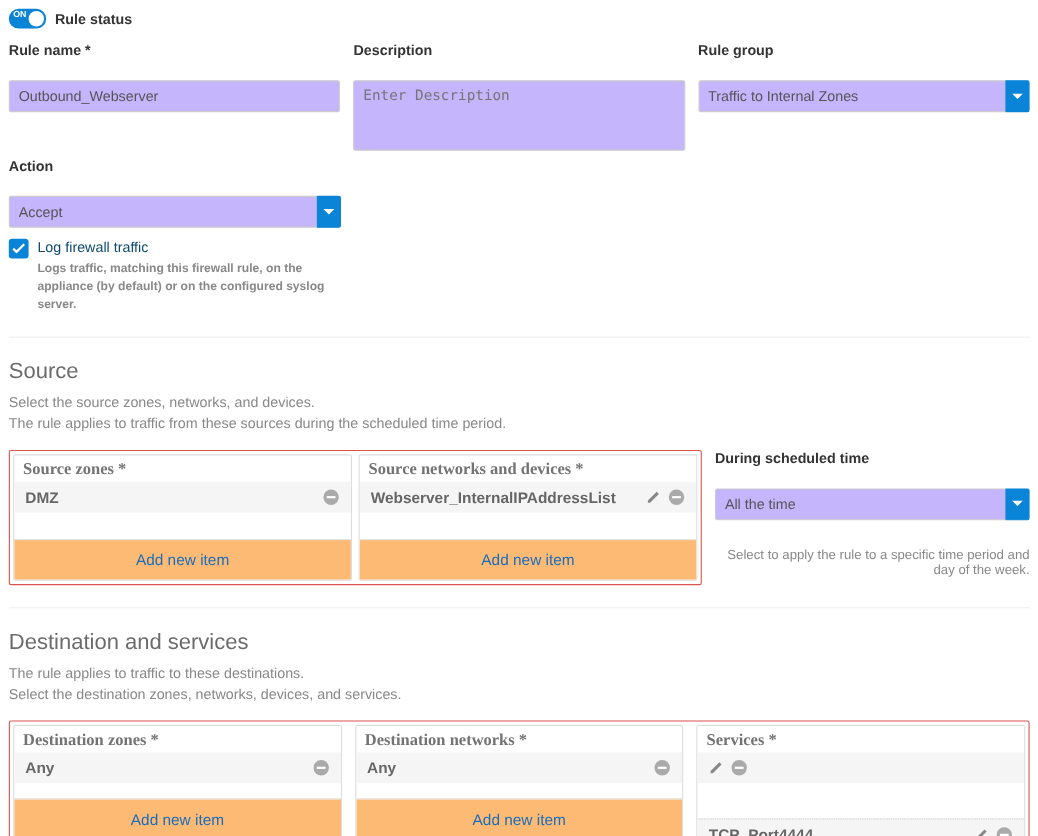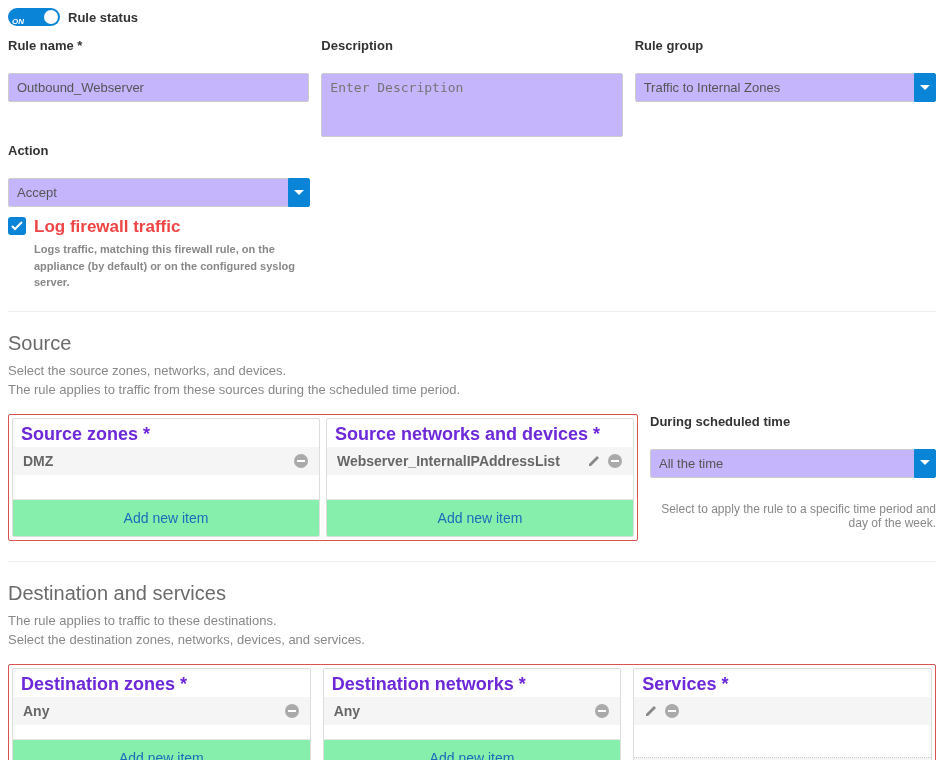--- a/index.html
+++ b/index.html
@@ -6,23 +6,23 @@
 body {
   font-family: -apple-system, BlinkMacSystemFont, "Segoe UI", Arial, sans-serif;
   font-size: 13px;
   color: #333;
   background: #fff;
   padding: 8px;
   width: 944px;
 }
 .toggle-row { display: flex; align-items: center; gap: 8px; margin-bottom: 12px; }
 .toggle {
-  width: 52px; height: 18px; background: #0a84d6; border-radius: 9px;
-  position: relative; display: inline-flex; align-items: flex-end;
-  font-size: 8px; color: #fff; padding-left: 4px; font-weight: 600; font-style: italic;
+  width: 34px; height: 18px; background: #0a84d6; border-radius: 9px;
+  position: relative; display: inline-flex; align-items: flex-start;
+  font-size: 8px; color: #fff; padding-left: 4px; font-weight: 600;
 }
 .toggle::after {
   content: ""; width: 14px; height: 14px; background: #fff; border-radius: 50%;
   position: absolute; right: 2px; top: 2px;
 }
 .toggle-label { font-weight: 600; color: #333; }
 .form-row { display: flex; gap: 12px; margin-bottom: 6px; }
 .field { display: flex; flex-direction: column; gap: 20px; }
 .field-label { font-weight: 600; font-size: 13px; color: #333; }
 .text-input, .textarea, .select {
@@ -36,44 +36,44 @@
   width: 24px; background: #0a84d6; color: #fff; display: flex;
   align-items: center; justify-content: center; border-radius: 0 2px 2px 0;
   margin-left: -1px; cursor: pointer; border: 1px solid #0a84d6;
 }
 .checkbox-row { display: flex; align-items: flex-start; gap: 8px; margin-top: 10px; }
 .checkbox {
   width: 18px; height: 18px; background: #0a84d6; border-radius: 3px;
   display: flex; align-items: center; justify-content: center; color: #fff;
   font-size: 12px; flex-shrink: 0;
 }
-.checkbox-content .cb-label { font-weight: 700; font-size: 17px; color: #ef4444; }
+.checkbox-content .cb-label { font-weight: 400; font-size: 13px; color: #0c4a6e; }
 .checkbox-content .cb-desc { font-size: 11px; color: #888; line-height: 1.5; margin-top: 4px; max-width: 290px; font-weight: bold; }
 hr.divider { border: none; border-top: 1px solid #eee; margin: 20px 0; }
 .section-title { font-size: 20px; color: #6b6b6b; font-weight: 400; margin-bottom: 6px; }
 .section-desc { font-size: 13px; color: #888; line-height: 1.5; margin-bottom: 14px; }
 .columns { display: flex; gap: 12px; align-items: flex-start; }
 .red-outline { border: 1px solid #d9534f; padding: 2px; border-radius: 2px; }
 .item-box {
   border: 1px solid #ddd; border-radius: 2px; overflow: hidden;
 }
 .item-box-header {
-  font-weight: 600; font-size: 18px; padding: 5px 8px 2px; color: #6d28d9;
+  font-weight: 600; font-size: 15px; padding: 5px 8px 2px; color: #737373; font-family: Liberation Serif, serif;
 }
 .item-list { }
 .item-row {
   display: flex; align-items: center; padding: 6px 10px; gap: 6px;
   background: #f5f5f5;
 }
 .item-row + .item-row { border-top: 1px dotted #ccc; margin-top: 32px; }
 .item-text { flex: 1; color: #666; font-size: 14px; font-weight: bold; }
 .icon-btn { cursor: pointer; color: #888; display: inline-flex; }
 .add-btn {
   border-top: 1px solid #e5e5e5; text-align: center; padding: 10px;
-  color: #1a6dbb; font-size: 14px; cursor: pointer; background: #86efac;
+  color: #1a6dbb; font-size: 14px; cursor: pointer; background: #fdba74;
 }
 .hint { font-size: 12px; color: #888; text-align: right; margin-top: 4px; }
 .w300 { width: 302px; }
 .w308 { width: 308px; }
 </style>
 </head>
 <body>
 
 <div class="toggle-row">
   <div class="toggle">

